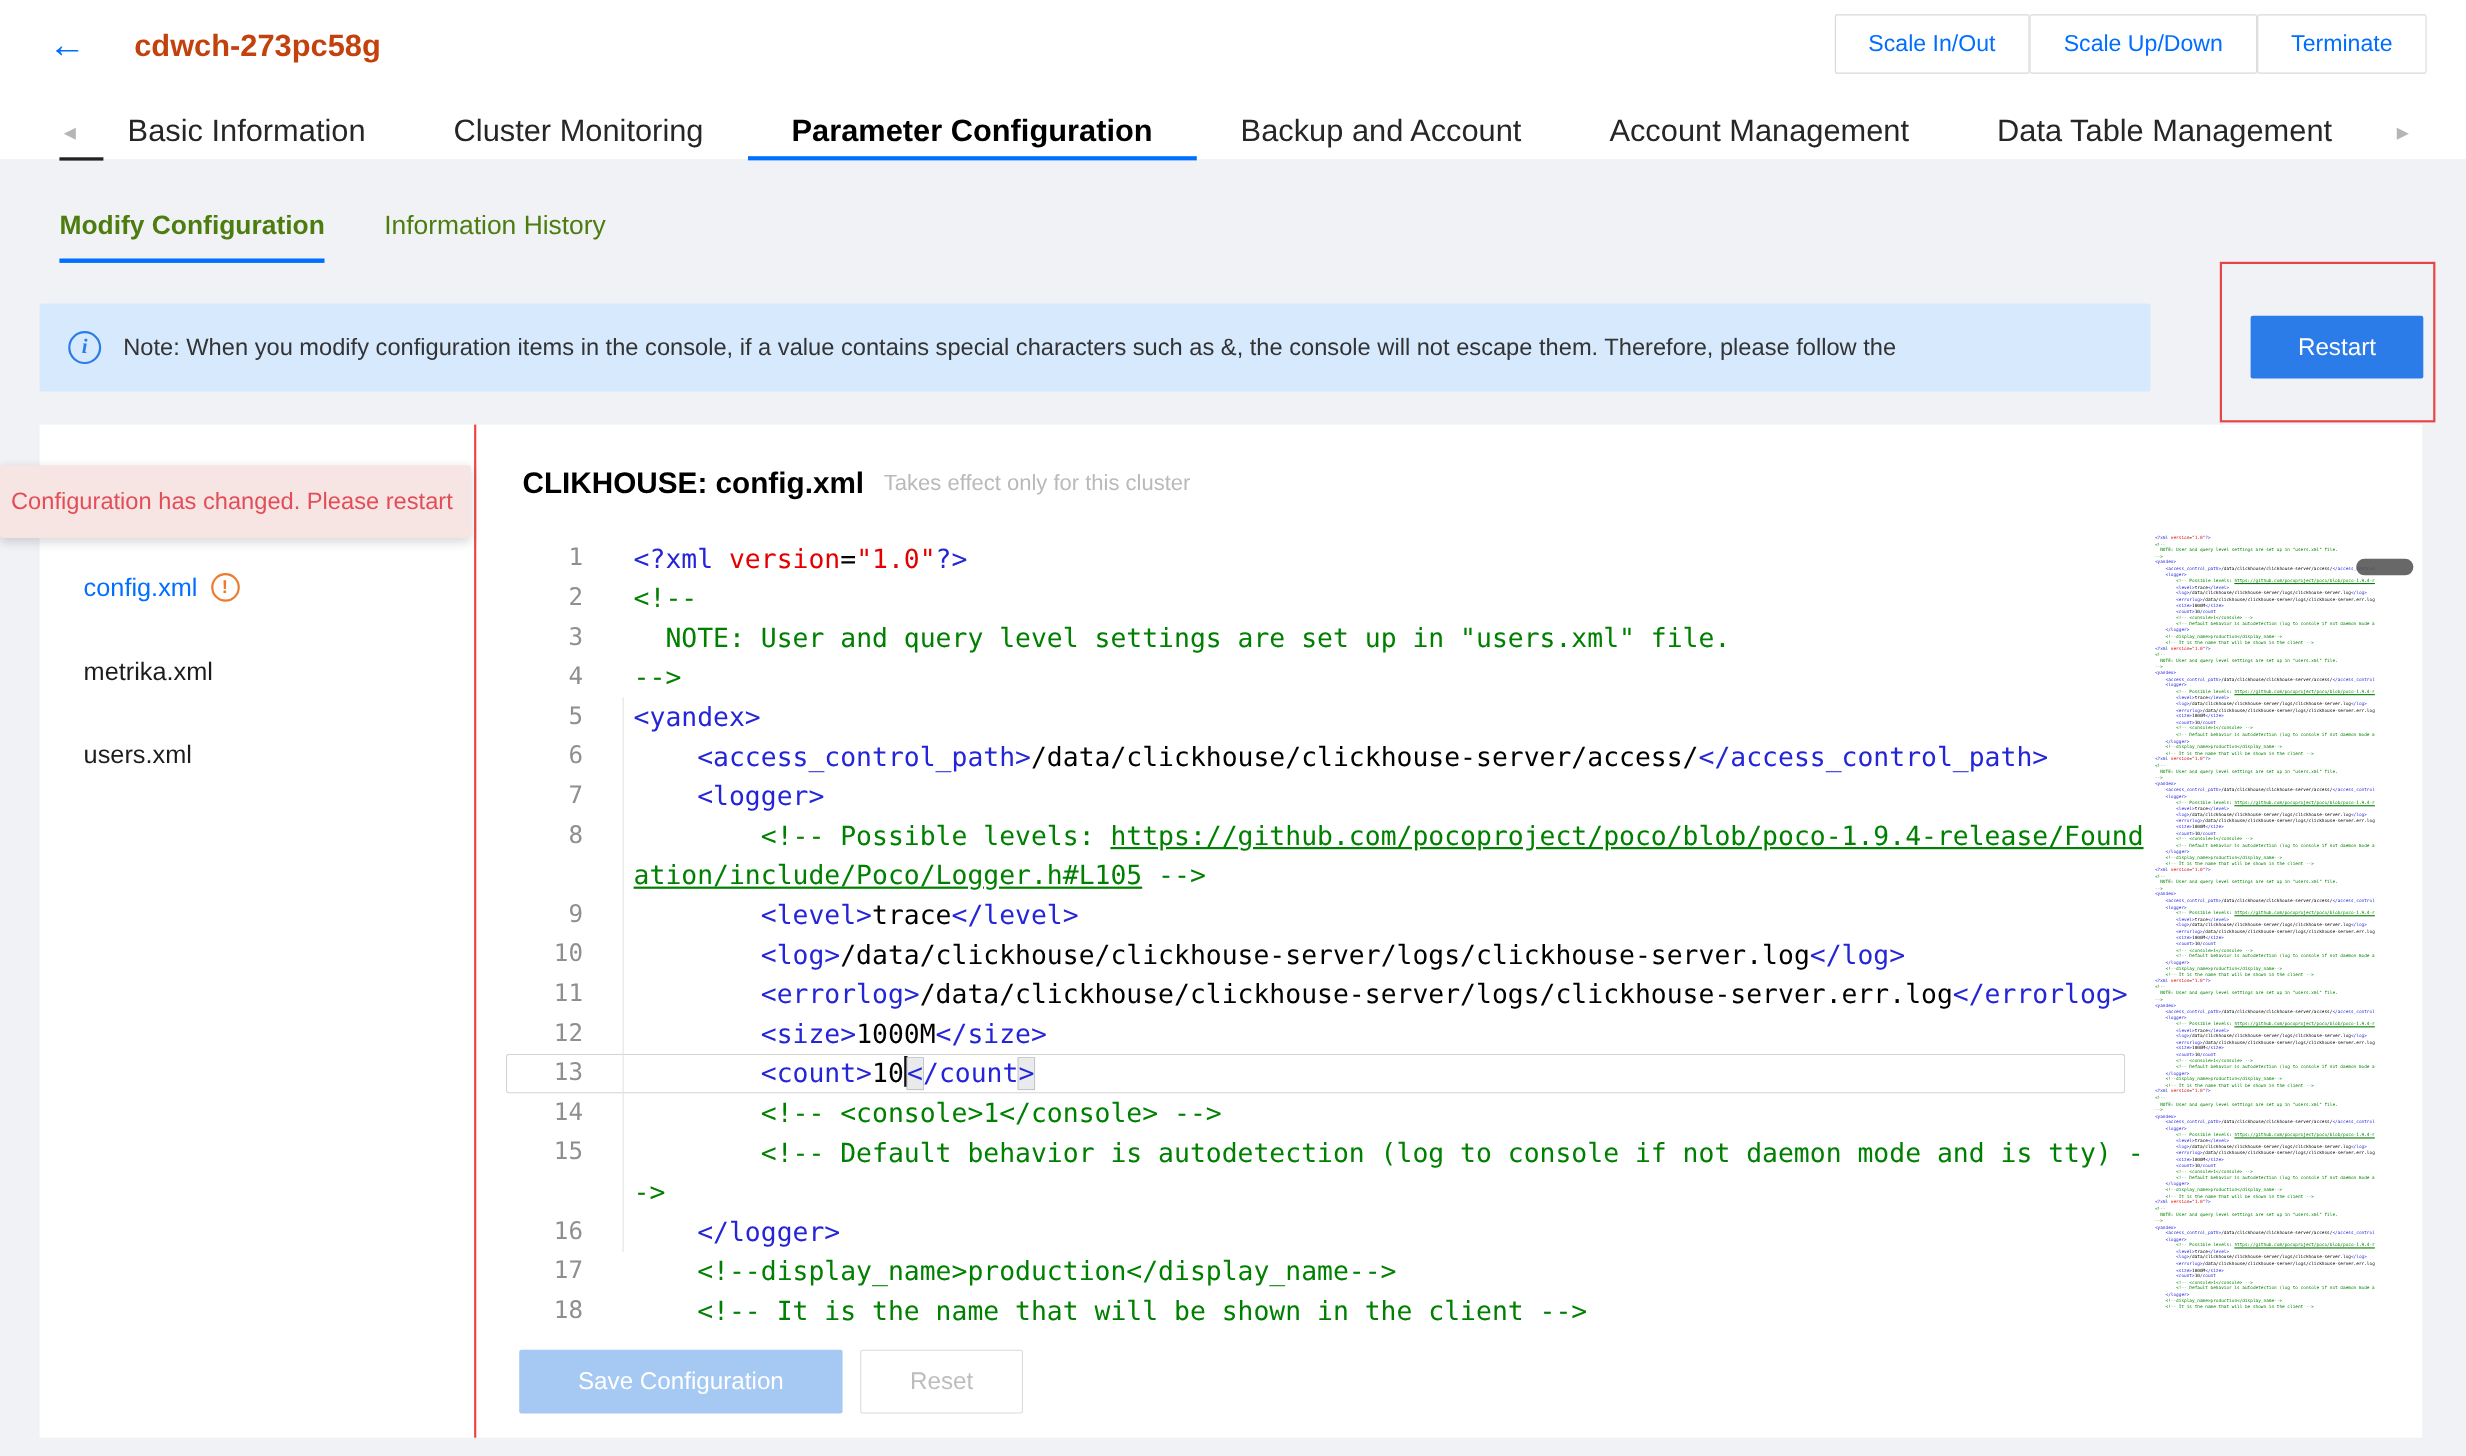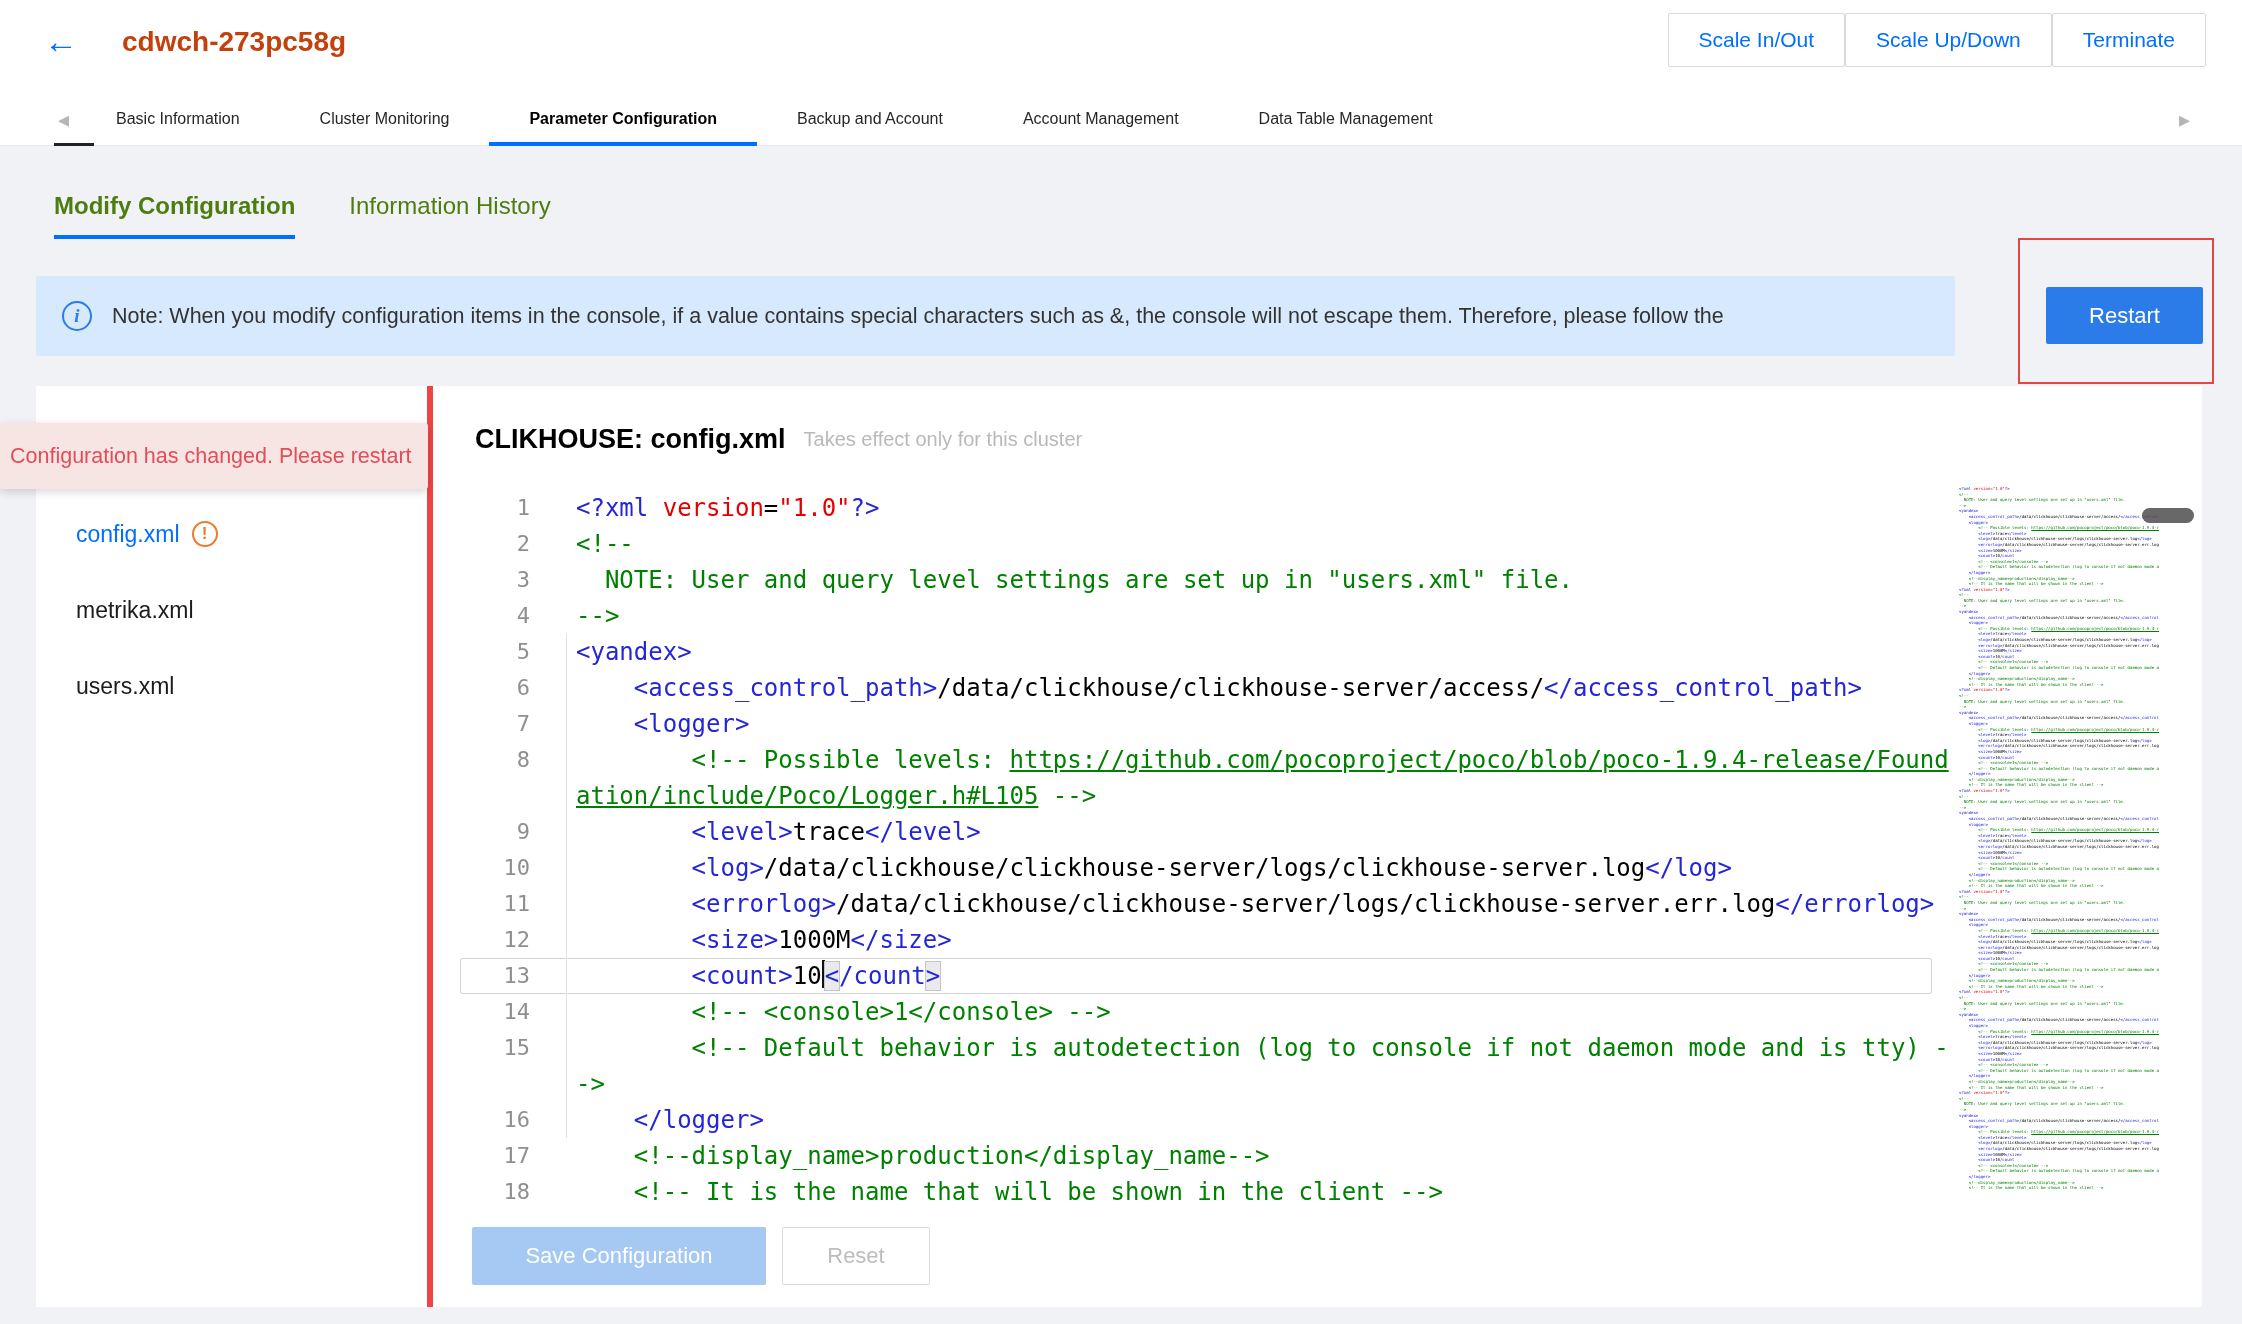--- a/index.html
+++ b/index.html
@@ -24,41 +24,41 @@
   .title{position:absolute;left:122px;top:26px;font-size:28px;font-weight:bold;color:#c2410c}
   .top-actions{position:absolute;right:36px;top:13px;display:flex;}
   .top-btn{height:54px;padding:0 30px;background:#fff;border:1px solid #d9d9d9;border-radius:2px;color:var(--accent);font-size:21px;cursor:pointer}
 
   
   .tabbar{position:absolute;top:95px;left:0;width:2242px;height:51px;background:#fff;border-bottom:1px solid #e7e7e7}
   .tab-chevron{position:absolute;top:12px;color:#b5b5b5;font-size:22px;cursor:pointer}
   .tab-chevron.left{left:58px}
   .tab-chevron.right{right:52px}
   .tab-list{position:absolute;left:76px;top:0;height:51px;display:flex}
-  .tab{height:51px;padding:0 40px;line-height:47px;font-size:16px;color:#262626;cursor:pointer;white-space:nowrap}
+  .tab{height:51px;padding:0 40px;line-height:47px;font-size:28px;color:#262626;cursor:pointer;white-space:nowrap}
   .tab.active{font-weight:bold;color:#000;border-bottom:4px solid var(--accent)}
   .tab-left-indicator{position:absolute;left:54px;bottom:-2px;width:40px;height:4px;background:#222}
 
   
   .content{position:absolute;top:146px;left:0;width:2242px;height:1178px;background:#f1f2f6}
 
   .subtabs{position:absolute;left:54px;top:46px;display:flex;gap:54px}
   .subtab{font-size:24px;color:#4d7c0f;padding-bottom:15px;cursor:pointer;white-space:nowrap}
   .subtab.active{font-weight:bold;border-bottom:4px solid var(--accent)}
 
   .banner{position:absolute;left:36px;top:130px;width:1919px;height:80px;background:var(--banner-bg);display:flex;align-items:center;padding-left:26px;border-radius:2px}
   .info-icon{flex:none;width:30px;height:30px;border:2px solid var(--restart-blue);border-radius:50%;color:var(--restart-blue);font-size:19px;font-weight:bold;font-style:italic;font-family:"Liberation Serif",serif;display:flex;align-items:center;justify-content:center}
   .banner-text{margin-left:20px;font-size:21.5px;color:#333;white-space:nowrap;overflow:hidden}
 
   .restart-highlight{position:absolute;left:2018px;top:92px;width:196px;height:146px;border:2px solid #e64545;z-index:3}
   .restart-btn{position:absolute;left:2046px;top:141px;width:157px;height:57px;background:var(--restart-blue);color:#fff;border:none;font-size:22px;border-radius:2px;cursor:pointer;z-index:4}
 
   
   .card{position:absolute;left:36px;top:240px;width:2166px;height:921px;background:#fff}
-  .filelist{position:absolute;left:0;top:0;width:397px;height:921px;border-right:6px solid #ef4444;padding-top:110px}
+  .filelist{position:absolute;left:0;top:0;width:397px;height:921px;border-right:2px solid #ef4444;padding-top:110px}
   .file-item{height:76px;display:flex;align-items:center;padding-left:40px;font-size:23px;color:#1c1c1c;cursor:pointer}
   .file-item.active .file-name{color:var(--accent)}
   .warn-icon{margin-left:12px;width:26px;height:26px;border:2px solid var(--warning-orange);border-radius:50%;color:var(--warning-orange);font-size:17px;font-weight:bold;display:flex;align-items:center;justify-content:center}
 
   .editor-head{position:absolute;left:439px;top:38px;display:flex;align-items:center}
   .editor-title{font-size:27px;font-weight:bold;color:#000;white-space:nowrap}
   .editor-subtitle{margin-left:18px;font-size:20px;color:#b9b9b9;white-space:nowrap}
 
   .editor{position:absolute;left:424px;top:100px;width:1742px;height:724px;background:#fff}
   .code-lines{position:absolute;left:0;top:4px;font-family:"DejaVu Sans Mono",monospace;font-size:24px;line-height:36px}

